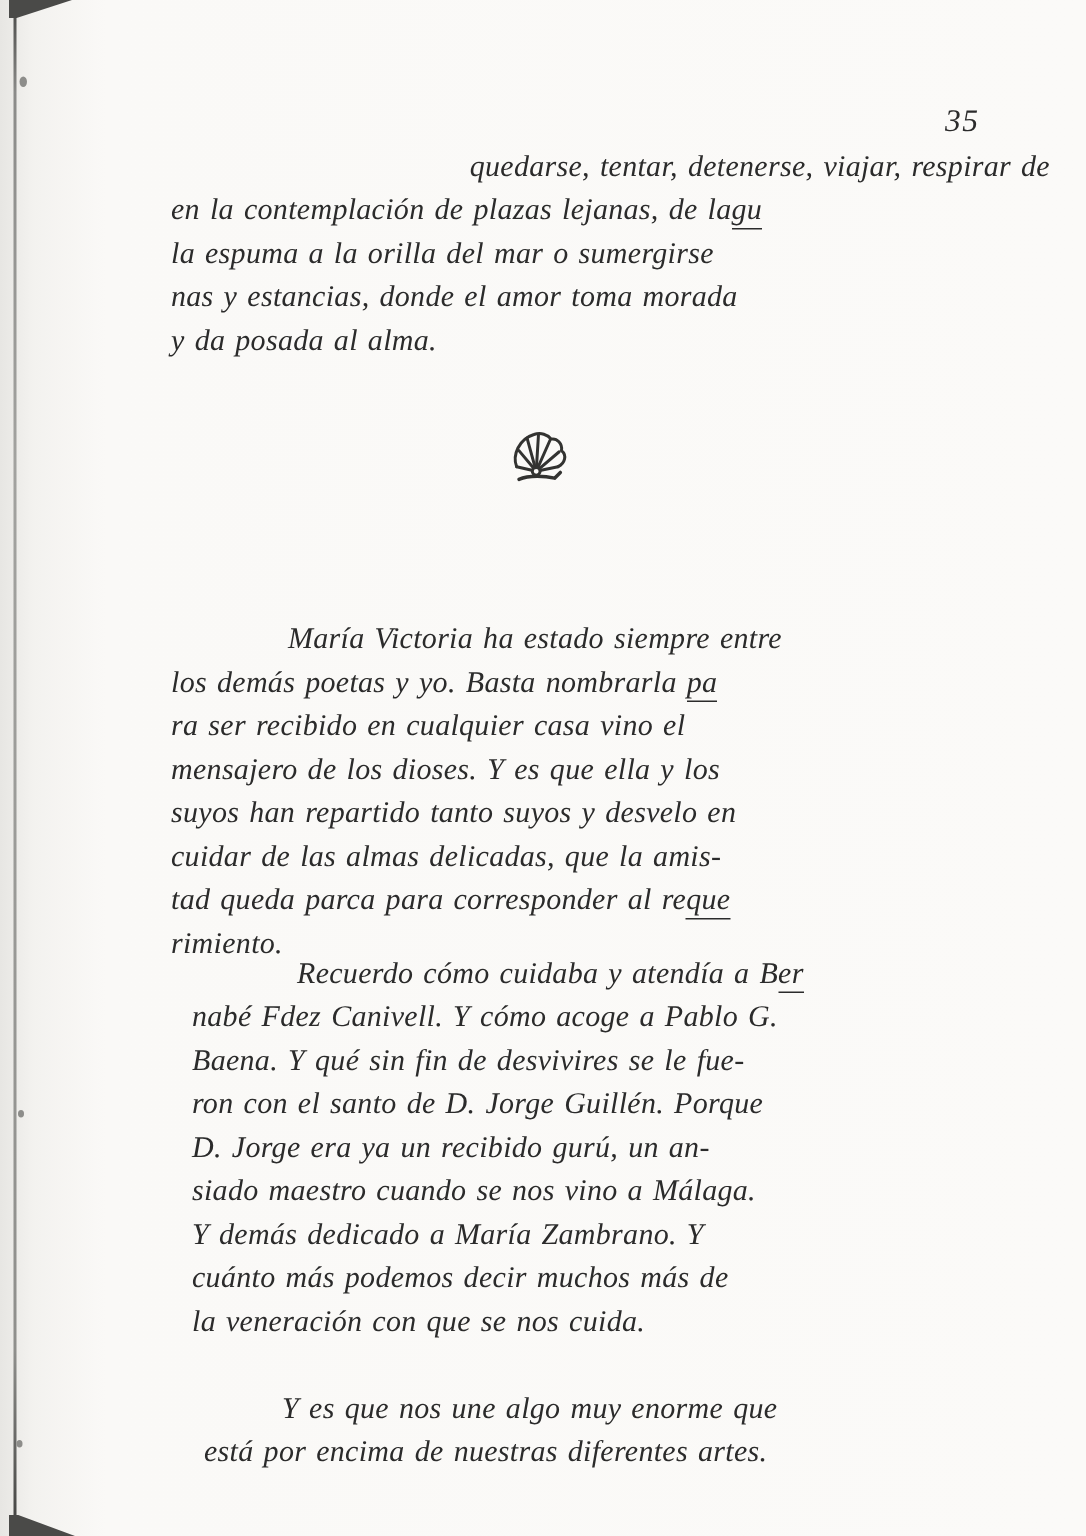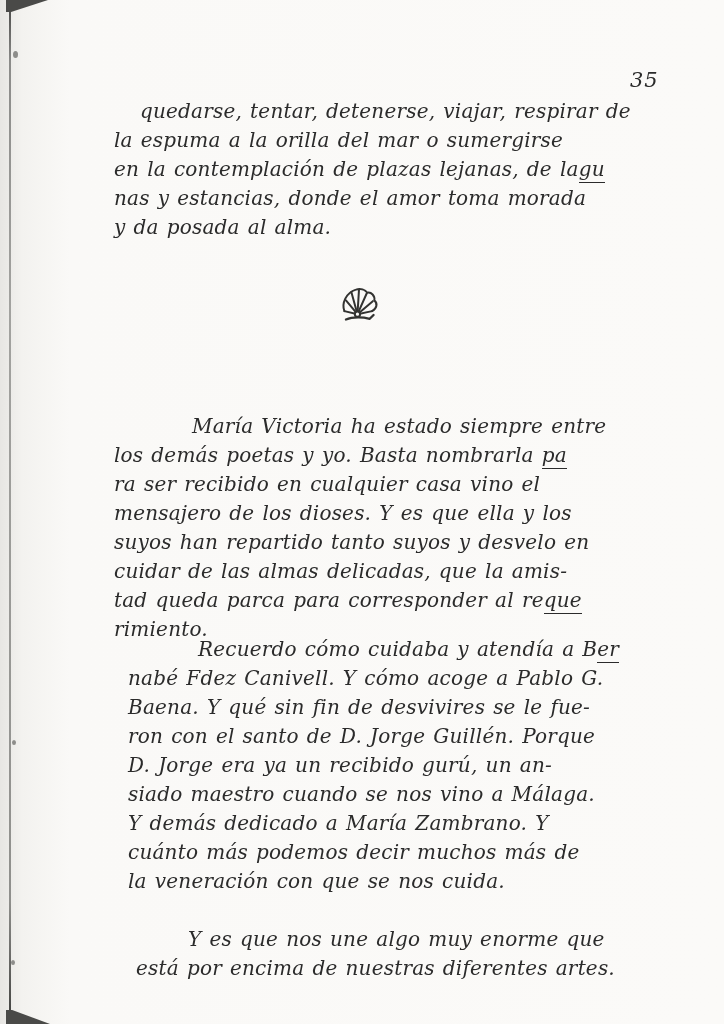--- a/index.html
+++ b/index.html
@@ -7,20 +7,21 @@
     padding: 0;
     background: #ffffff;
     font-family: "DejaVu Serif", serif;
   }
   .page {
     position: relative;
     width: 724px;
     height: 1024px;
     overflow: hidden;
     background: linear-gradient(to right, #e7e6e3 0px, #f3f2ef 22px, #faf9f7 70px, #fbfaf8 100%);
+    font-family: Liberation Serif, serif;
   }
   
   .binding-line {
     position: absolute;
     left: 9px; top: 0; bottom: 0;
     width: 2px;
     background: linear-gradient(to bottom,
       #454543 0%, #8b8b89 6%, #a2a29f 30%, #9b9b98 55%, #8f8f8c 88%, #3e3e3c 100%);
   }
   .corner-wedge-top {
@@ -91,23 +92,23 @@
   <div class="corner-wedge-top"></div>
   <div class="corner-wedge-bottom"></div>
   <div class="speck s1"></div>
   <div class="speck s2"></div>
   <div class="speck s3"></div>
 
   <div class="page-number">35</div>
 
   <div class="manuscript">
       <div class="para" style="top: 97px; left: 114px;">
-        <div class="line" style="padding-left: 26px;"><span>quedarse, tentar, detenerse, viajar, respirar de</span></div>
+        <div class="line" style="padding-left: 26px; text-align: right;"><span>quedarse, tentar, detenerse, viajar, respirar de</span></div>
+        <div class="line"><span>en la contemplación de plazas lejanas, de la</span><span class="u">gu</span></div>
         <div class="line"><span>la espuma a la orilla del mar o sumergirse</span></div>
-        <div class="line"><span>en la contemplación de plazas lejanas, de la</span><span class="u">gu</span></div>
         <div class="line"><span>nas y estancias, donde el amor toma morada</span></div>
         <div class="line"><span>y da posada al alma.</span></div>
       </div>
       <div class="para" style="top: 384px; left: 114px; margin-top: 28px;">
         <div class="line" style="padding-left: 78px;"><span>María Victoria ha estado siempre entre</span></div>
         <div class="line"><span>los demás poetas y yo. Basta nombrarla </span><span class="u">pa</span></div>
         <div class="line"><span>ra ser recibido en cualquier casa vino el</span></div>
         <div class="line"><span>mensajero de los dioses. Y es que ella y los</span></div>
         <div class="line"><span>suyos han repartido tanto suyos y desvelo en</span></div>
         <div class="line"><span>cuidar de las almas delicadas, que la amis-</span></div>

